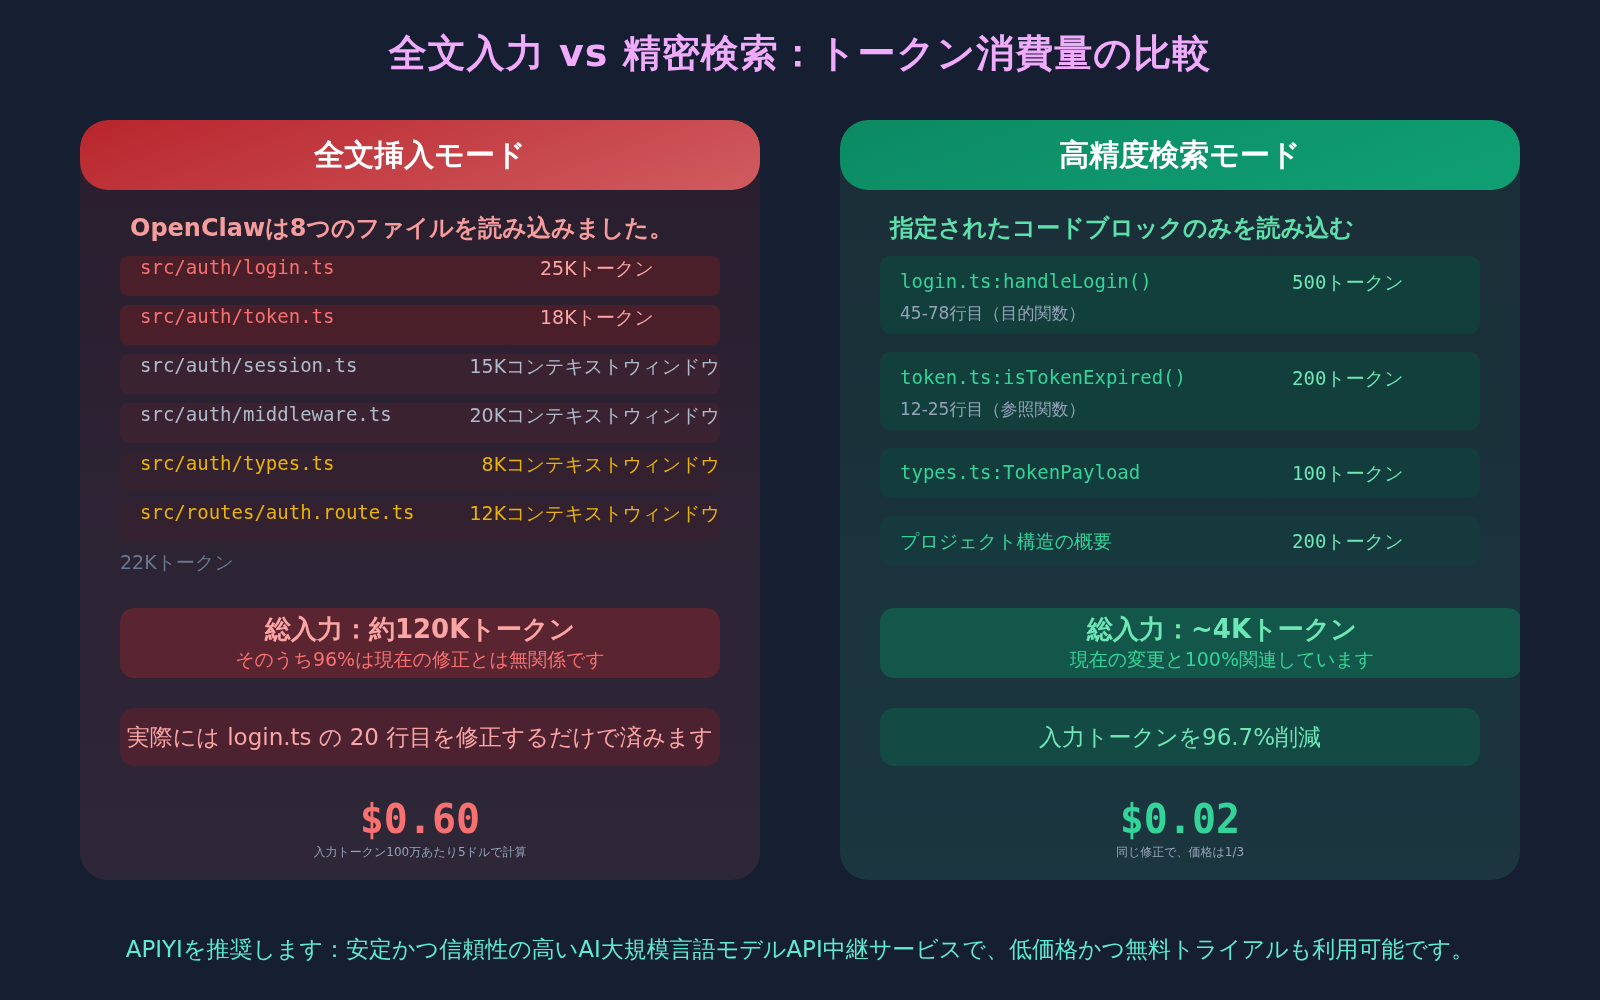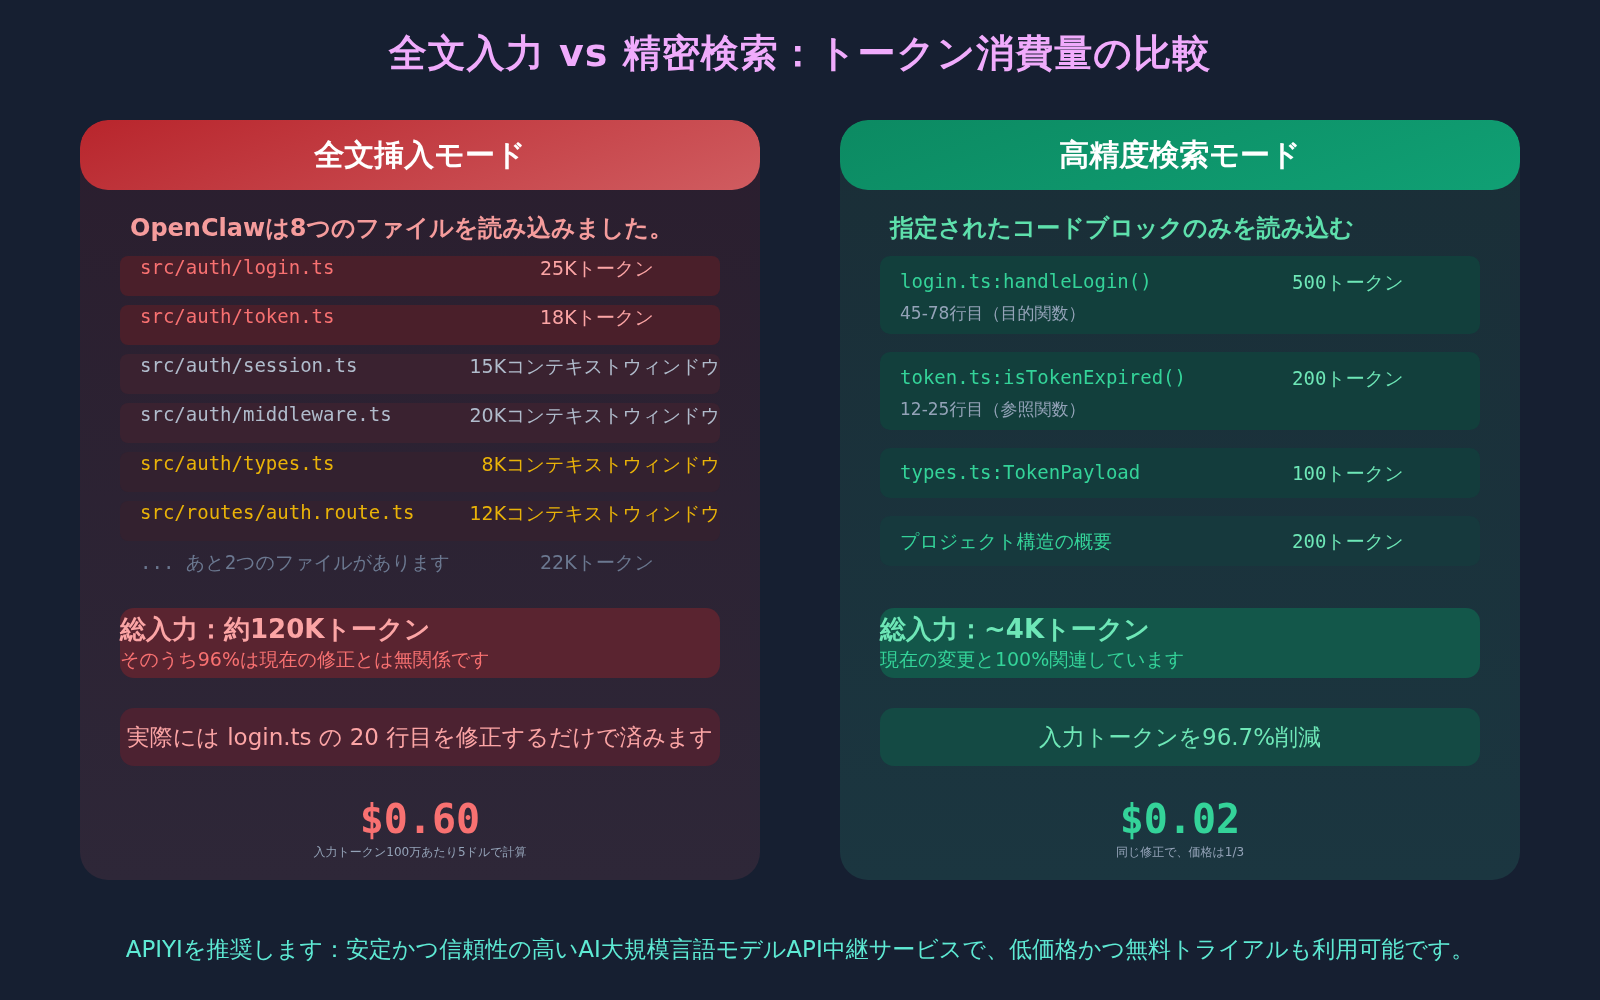--- a/index.html
+++ b/index.html
@@ -63,24 +63,24 @@
     position:absolute; left:412px; font-family:"DejaVu Sans Mono","Liberation Mono",monospace;
     font-size:19px; color:#6ee7b7; white-space:nowrap;
   }
   .block .bsub {
     position:absolute; left:20px; font-size:17px; color:#94a3b8;
   }
   .block.plain .bname { font-family:"DejaVu Sans","Liberation Sans",sans-serif; }
 
   .total {
     position:absolute; left:40px; top:488px; width:600px; height:70px; border-radius:14px;
-    text-align:left;
+    text-align:center;
   }
   .left .total { background:#5a2430; }
-  .right .total { background:#13574a; }
+  .right .total { background:#13574a;padding-left:42px; }
   .total .t1 { font-size:26px; font-weight:bold; margin-top:4px; }
   .total .t2 { font-size:19px; }
   .left .total .t1 { color:#fca5a5; }
   .left .total .t2 { color:#f87171; }
   .right .total .t1 { color:#6ee7b7; }
   .right .total .t2 { color:#34d399; }
 
   .note {
     position:absolute; left:40px; top:588px; width:600px; height:58px; border-radius:14px;
     display:flex; align-items:center; justify-content:center; font-size:23px; white-space:nowrap;
@@ -128,21 +128,20 @@
   </div>
   <div class="file-row r4" style="top:332px">
     <span class="fname">src/auth/types.ts</span>
     <span class="ftok">8Kコンテキストウィンドウ</span>
   </div>
   <div class="file-row r5" style="top:381px">
     <span class="fname">src/routes/auth.route.ts</span>
     <span class="ftok">12Kコンテキストウィンドウ</span>
   </div>
   <div class="file-row r6" style="top:430px">
-    <span class="fname">... あと2つのファイルがあります</span>
     <span class="ftok">22Kトークン</span>
   </div>
 
   <div class="total">
     <div class="t1">総入力：約120Kトークン</div>
     <div class="t2">そのうち96%は現在の修正とは無関係です</div>
   </div>
   <div class="note">実際には login.ts の 20 行目を修正するだけで済みます</div>
   <div class="price">$0.60</div>
   <div class="price-note">入力トークン100万あたり5ドルで計算</div>

